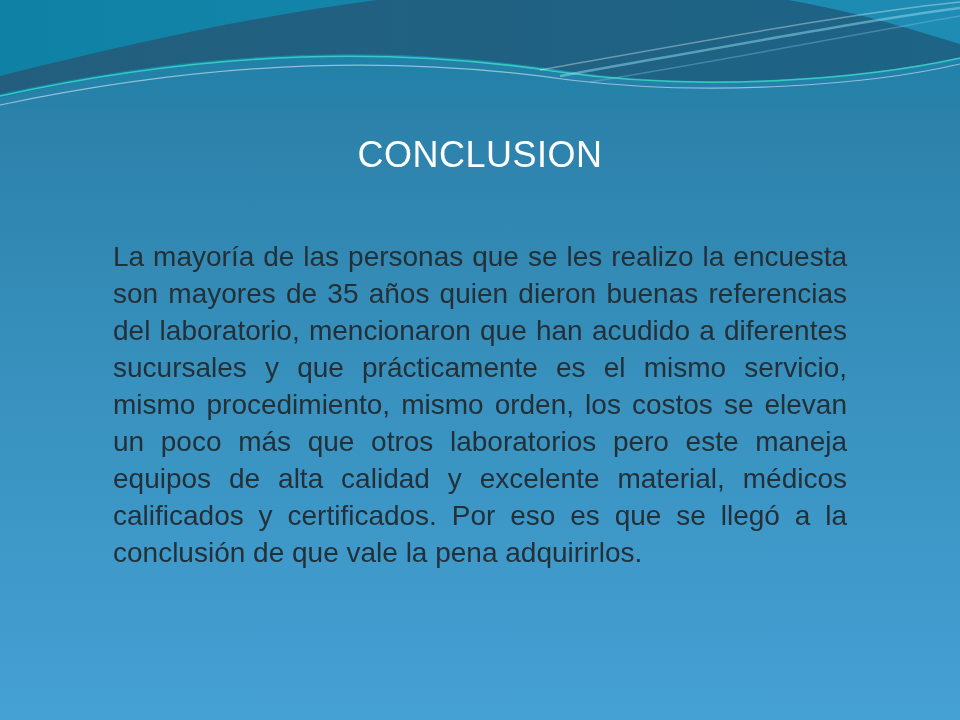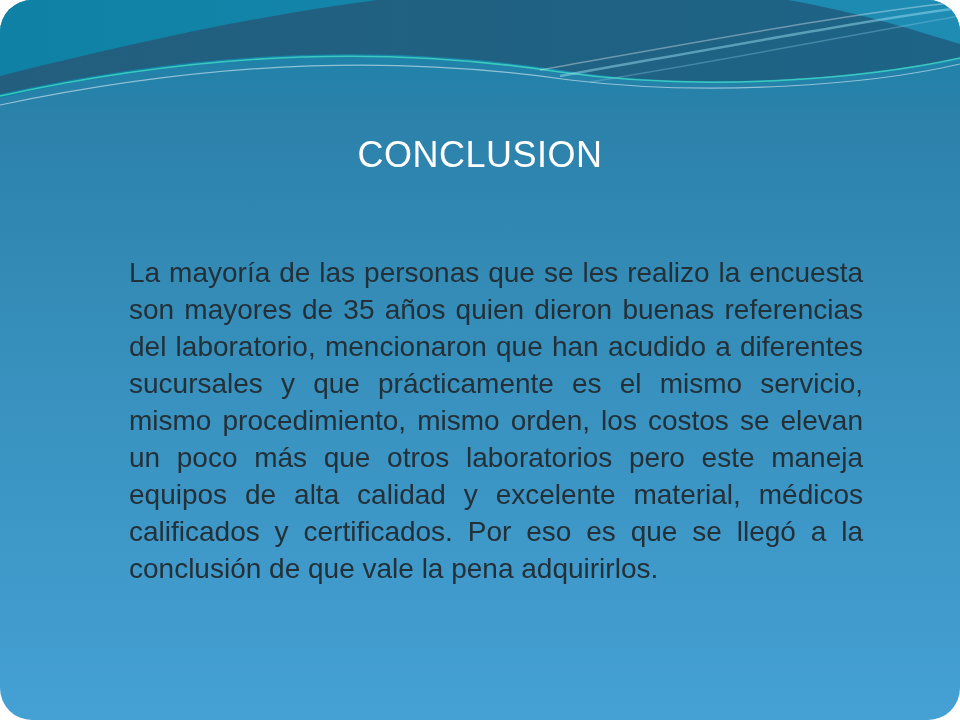--- a/index.html
+++ b/index.html
@@ -20,34 +20,33 @@
     width:960px;height:720px;overflow:hidden;
     font-family:"Liberation Sans", sans-serif;
   }
   .slide{
     position:relative;width:960px;height:720px;overflow:hidden;
     background:linear-gradient(180deg,
       var(--background-top) 0%,
       var(--background-upper) 16%,
       var(--background-mid) 50%,
       var(--background-bottom) 100%);
-    border-radius:32px;
   }
   .wave{
     position:absolute;top:0;left:0;width:960px;height:150px;display:block;
     pointer-events:none;
   }
   .slide-title{
     position:absolute;top:134px;left:0;width:960px;margin:0;
     text-align:center;
     font-size:36px;font-weight:400;letter-spacing:0.5px;
     color:var(--title-text);
   }
   .slide-body{
-    position:absolute;top:238px;left:113px;width:734px;margin:16px;
+    position:absolute;top:238px;left:113px;width:734px;margin:0;
     font-size:28px;line-height:37px;
     text-align:justify;
     color:var(--body-text);
   }
 </style>
 </head>
 <body>
 
 <div class="slide">
 

